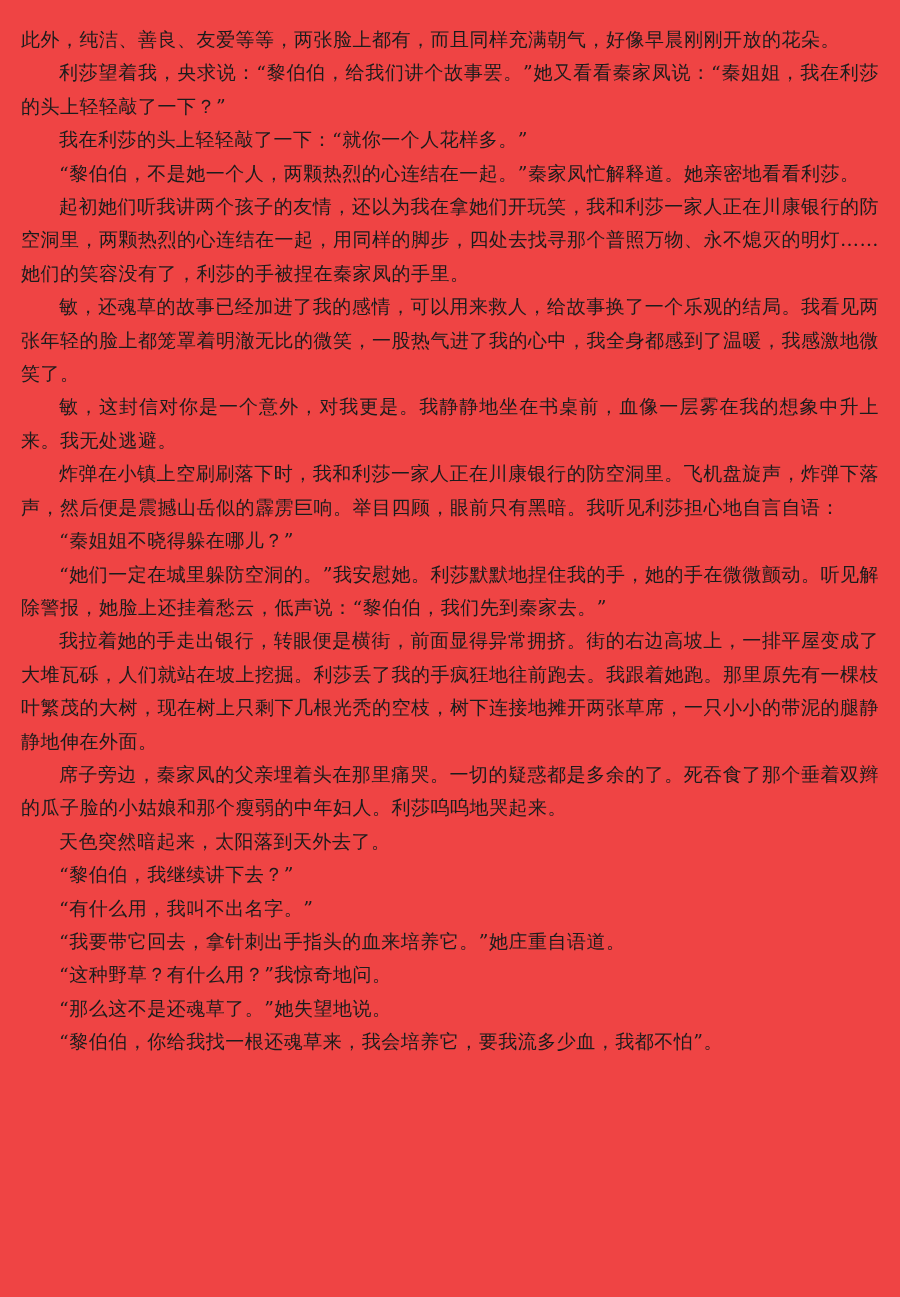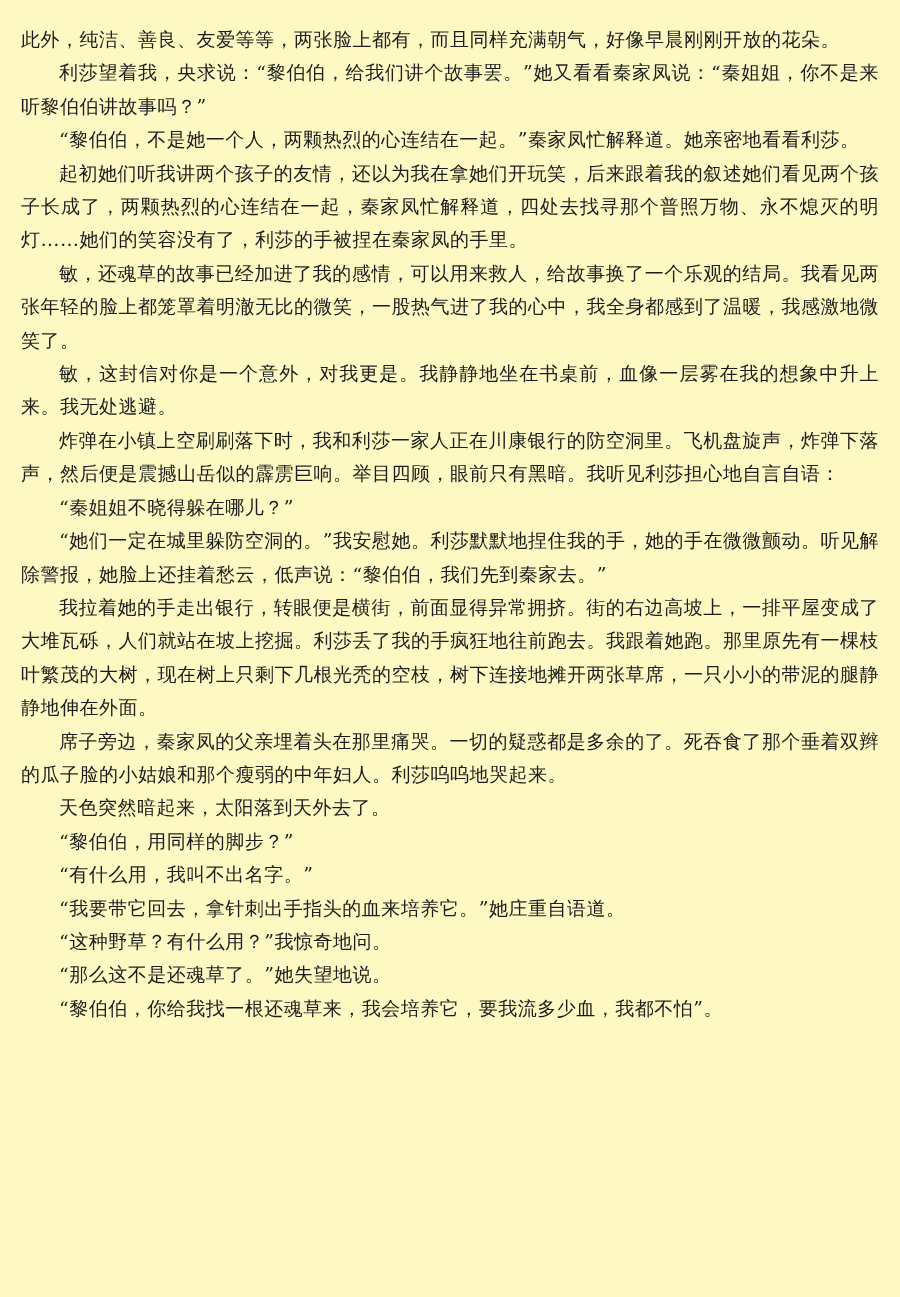--- a/index.html
+++ b/index.html
@@ -10,21 +10,21 @@
   body {
     width: 900px;
     height: 1297px;
     overflow: hidden;
   }
   .page {
     box-sizing: border-box;
     width: 900px;
     height: 1297px;
     padding: 23px 21px 0 21px;
-    background: #fef9c3;
+    background: #ef4444;
   }
   .doc-body p.para {
     margin: 0;
     padding: 0;
     font-family: "DejaVu Serif", "Liberation Serif", serif;
     font-size: 19px;
     line-height: 33.4px;
     letter-spacing: 0.5px;
     color: #1c1c1c;
     text-align: justify;
@@ -33,31 +33,32 @@
   .doc-body p.para.indent {
     text-indent: 2em;
   }
 </style>
 </head>
 <body style="color: rgb(28, 28, 28); background: rgb(255, 255, 255);">
 
 <div class="page">
   <div class="doc-body">
       <p class="para">此外，纯洁、善良、友爱等等，两张脸上都有，而且同样充满朝气，好像早晨刚刚开放的花朵。</p>
-      <p class="para indent">利莎望着我，央求说：“黎伯伯，给我们讲个故事罢。”她又看看秦家凤说：“秦姐姐，你不是来听黎伯伯讲故事吗？”</p>
+      <p class="para indent">利莎望着我，央求说：“黎伯伯，给我们讲个故事罢。”她又看看秦家凤说：“秦姐姐，我在利莎的头上轻轻敲了一下？”</p>
+      <p class="para indent">我在利莎的头上轻轻敲了一下：“就你一个人花样多。”</p>
       <p class="para indent">“黎伯伯，不是她一个人，两颗热烈的心连结在一起。”秦家凤忙解释道。她亲密地看看利莎。</p>
-      <p class="para indent">起初她们听我讲两个孩子的友情，还以为我在拿她们开玩笑，后来跟着我的叙述她们看见两个孩子长成了，两颗热烈的心连结在一起，秦家凤忙解释道，四处去找寻那个普照万物、永不熄灭的明灯……她们的笑容没有了，利莎的手被捏在秦家凤的手里。</p>
+      <p class="para indent">起初她们听我讲两个孩子的友情，还以为我在拿她们开玩笑，我和利莎一家人正在川康银行的防空洞里，两颗热烈的心连结在一起，用同样的脚步，四处去找寻那个普照万物、永不熄灭的明灯……她们的笑容没有了，利莎的手被捏在秦家凤的手里。</p>
       <p class="para indent">敏，还魂草的故事已经加进了我的感情，可以用来救人，给故事换了一个乐观的结局。我看见两张年轻的脸上都笼罩着明澈无比的微笑，一股热气进了我的心中，我全身都感到了温暖，我感激地微笑了。</p>
       <p class="para indent">敏，这封信对你是一个意外，对我更是。我静静地坐在书桌前，血像一层雾在我的想象中升上来。我无处逃避。</p>
       <p class="para indent">炸弹在小镇上空刷刷落下时，我和利莎一家人正在川康银行的防空洞里。飞机盘旋声，炸弹下落声，然后便是震撼山岳似的霹雳巨响。举目四顾，眼前只有黑暗。我听见利莎担心地自言自语：</p>
       <p class="para indent">“秦姐姐不晓得躲在哪儿？”</p>
       <p class="para indent">“她们一定在城里躲防空洞的。”我安慰她。利莎默默地捏住我的手，她的手在微微颤动。听见解除警报，她脸上还挂着愁云，低声说：“黎伯伯，我们先到秦家去。”</p>
       <p class="para indent">我拉着她的手走出银行，转眼便是横街，前面显得异常拥挤。街的右边高坡上，一排平屋变成了大堆瓦砾，人们就站在坡上挖掘。利莎丢了我的手疯狂地往前跑去。我跟着她跑。那里原先有一棵枝叶繁茂的大树，现在树上只剩下几根光秃的空枝，树下连接地摊开两张草席，一只小小的带泥的腿静静地伸在外面。</p>
       <p class="para indent">席子旁边，秦家凤的父亲埋着头在那里痛哭。一切的疑惑都是多余的了。死吞食了那个垂着双辫的瓜子脸的小姑娘和那个瘦弱的中年妇人。利莎呜呜地哭起来。</p>
       <p class="para indent">天色突然暗起来，太阳落到天外去了。</p>
-      <p class="para indent">“黎伯伯，用同样的脚步？”</p>
+      <p class="para indent">“黎伯伯，我继续讲下去？”</p>
       <p class="para indent">“有什么用，我叫不出名字。”</p>
       <p class="para indent">“我要带它回去，拿针刺出手指头的血来培养它。”她庄重自语道。</p>
       <p class="para indent">“这种野草？有什么用？”我惊奇地问。</p>
       <p class="para indent">“那么这不是还魂草了。”她失望地说。</p>
       <p class="para indent">“黎伯伯，你给我找一根还魂草来，我会培养它，要我流多少血，我都不怕”。</p>
     </div>
 </div>
 
 </body></html>

